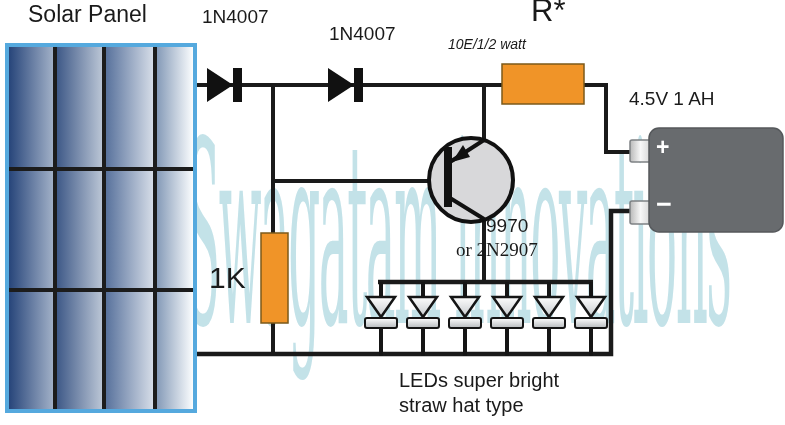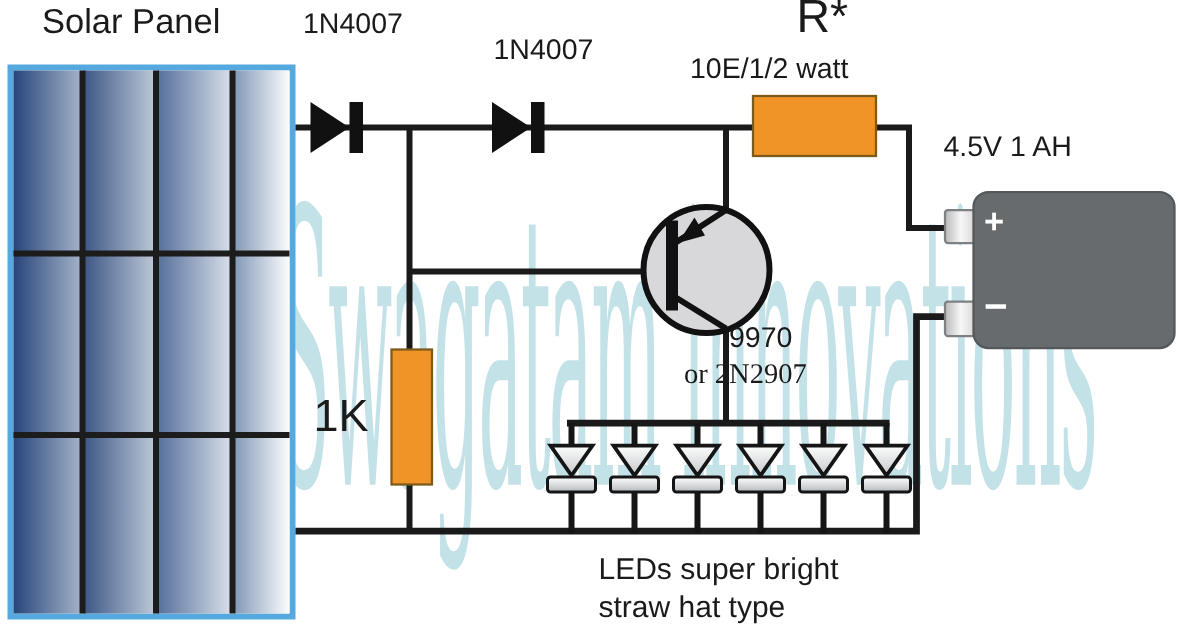--- a/index.html
+++ b/index.html
@@ -29,21 +29,21 @@
   .pvline{position:absolute;top:0;bottom:0;width:4px;background:#1c1c1c;}
   .phline{position:absolute;left:0;right:0;height:4px;background:#1c1c1c;}
   
   .circuit{left:0;top:0;z-index:2;}
   
   .lbl{position:absolute;z-index:3;white-space:nowrap;}
   .lbl-title{left:28px;top:1px;font-size:23px;}
   .lbl-d1{left:202px;top:6px;font-size:19px;}
   .lbl-d2{left:329px;top:23px;font-size:19px;}
   .lbl-rstar{left:531px;top:-7px;font-size:31px;}
-  .lbl-rval{left:460px;top:36px;font-size:19px;}
+  .lbl-rval{left:448px;top:36px;font-size:14px;font-style:italic;}
   .lbl-batt{left:629px;top:88px;font-size:19px;}
   .lbl-8050{left:486px;top:215px;font-size:19px;}
   .lbl-2n{left:456px;top:239px;font-size:19px;font-family:Liberation Serif, serif;}
   .lbl-1k{left:209px;top:261px;font-size:30px;}
   .lbl-led1{left:399px;top:369px;font-size:20px;}
   .lbl-led2{left:399px;top:394px;font-size:20px;}
   .batt-sign{position:absolute;z-index:3;color:#ffffff;font-weight:bold;line-height:1;}
   .batt-plus{left:656px;top:136px;font-size:23px;}
   .batt-minus{left:656px;top:191px;font-size:27px;}
 </style>

